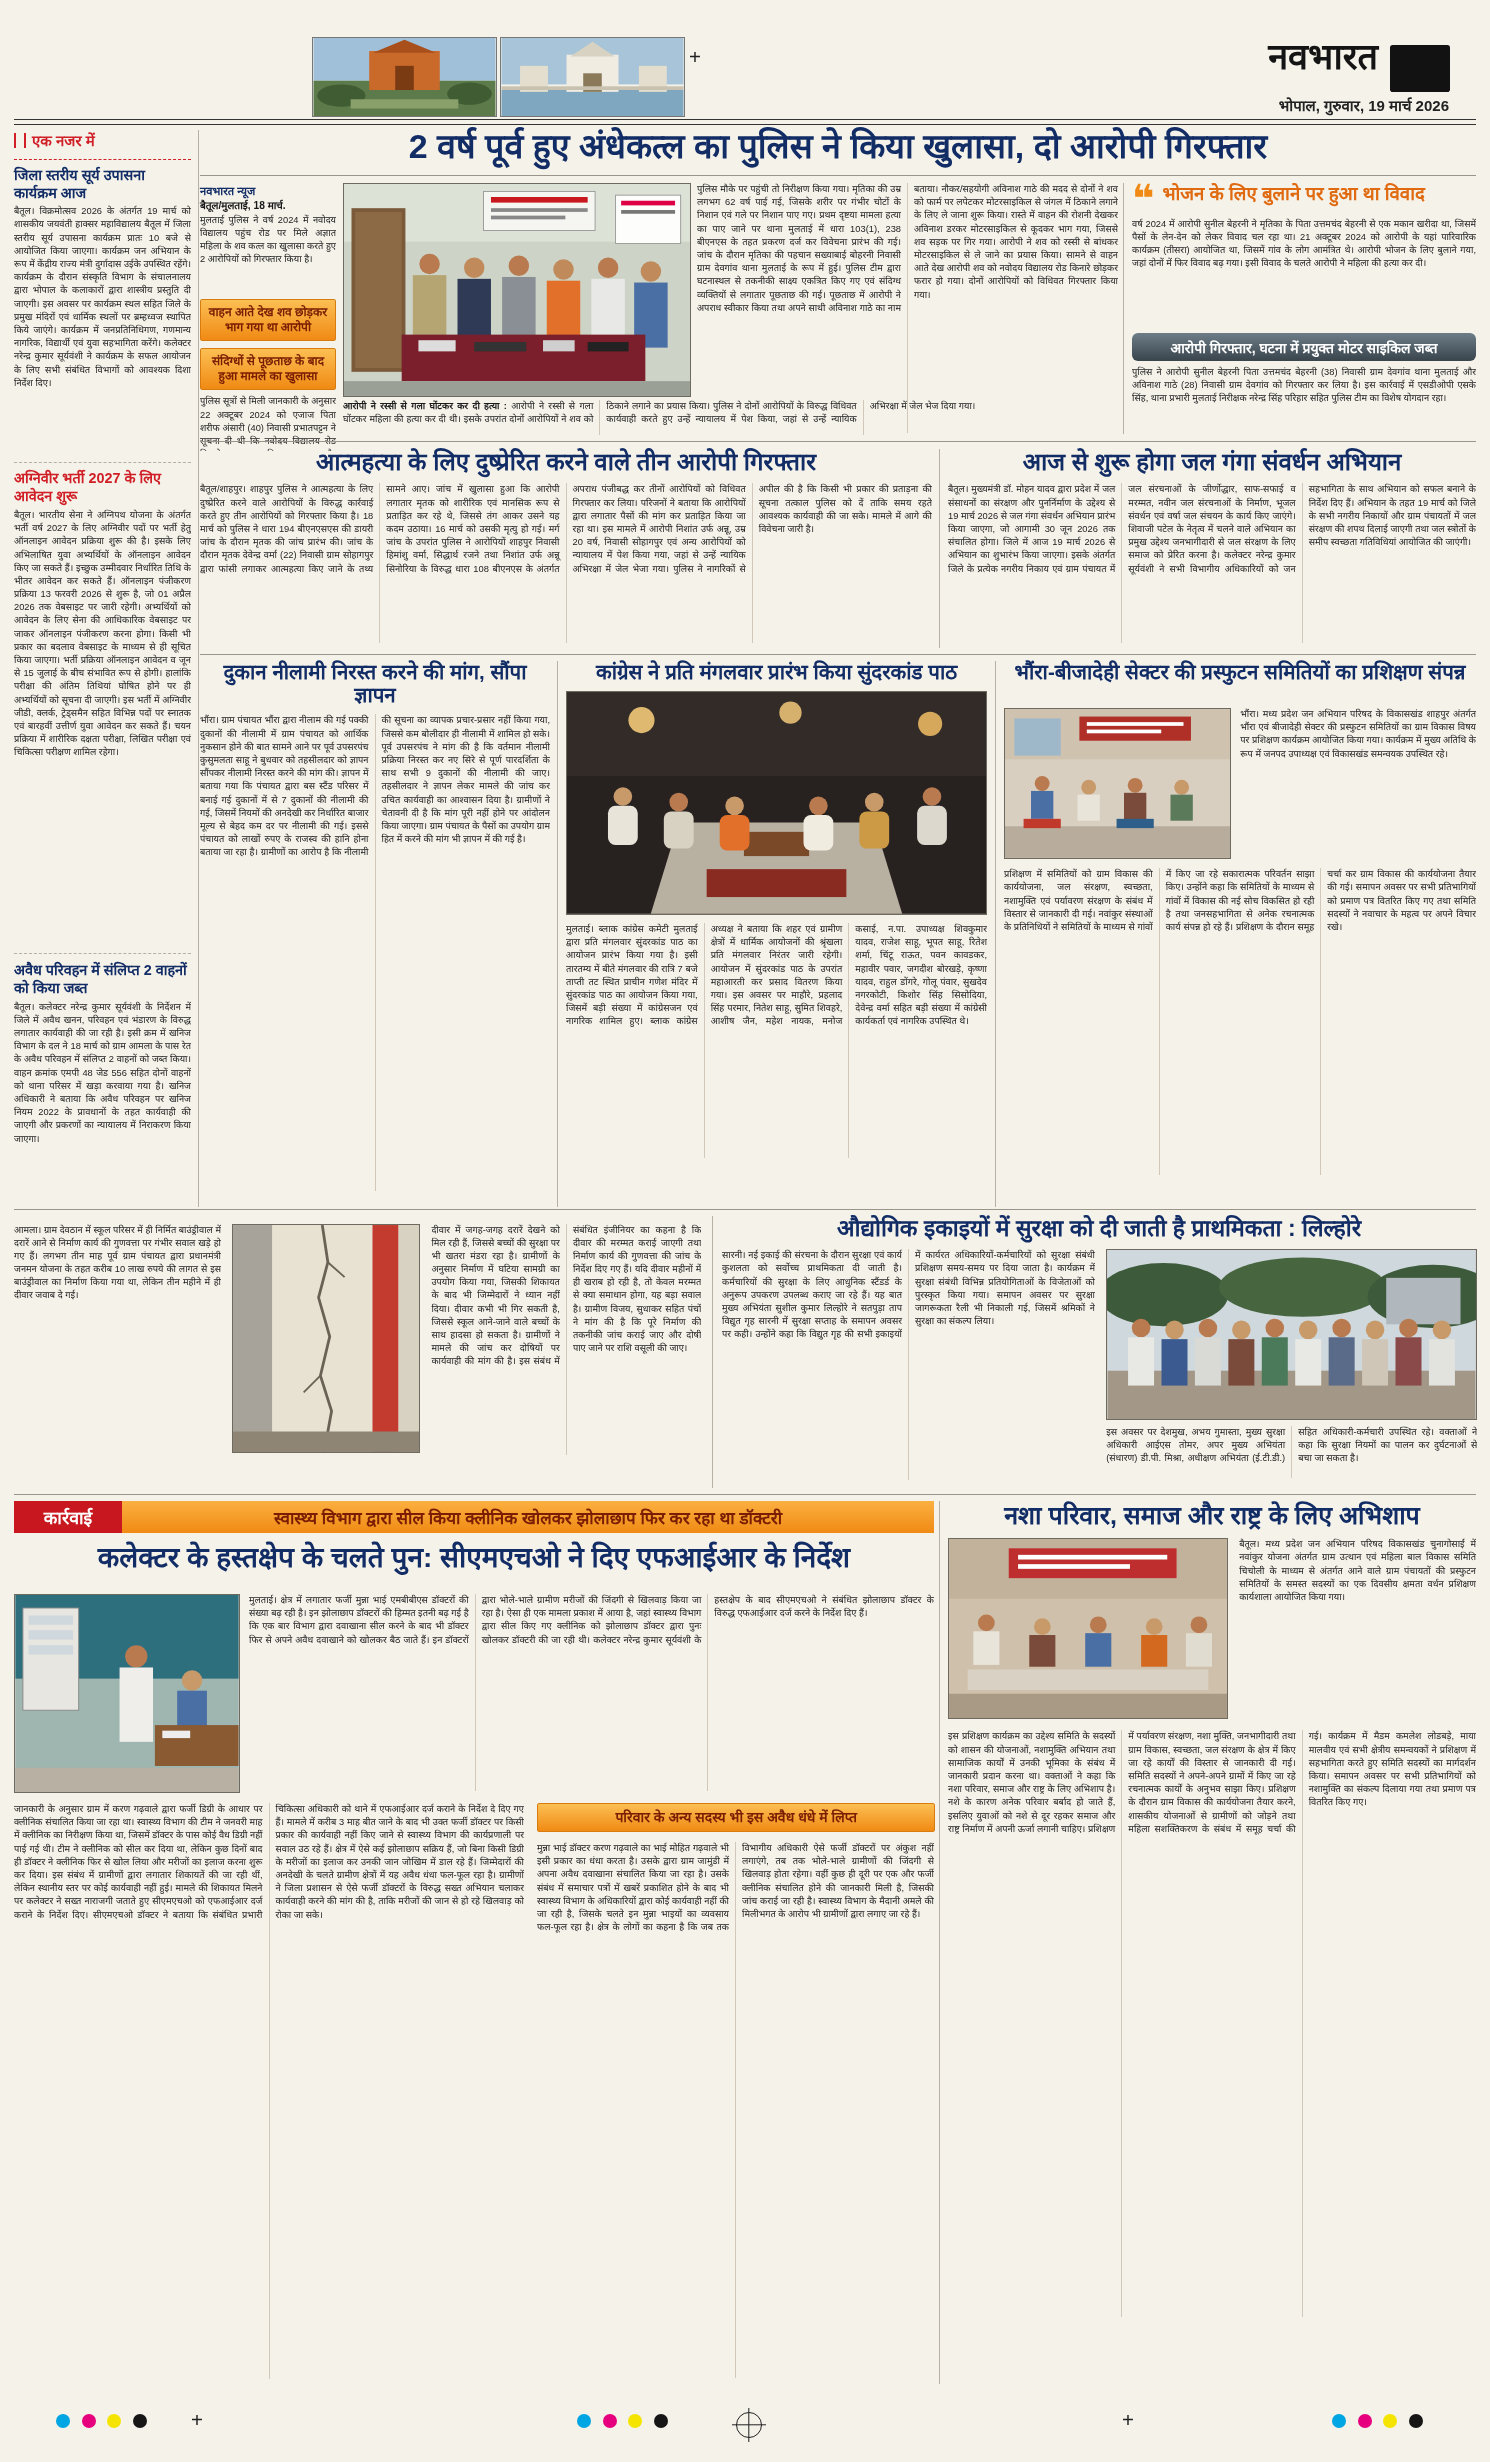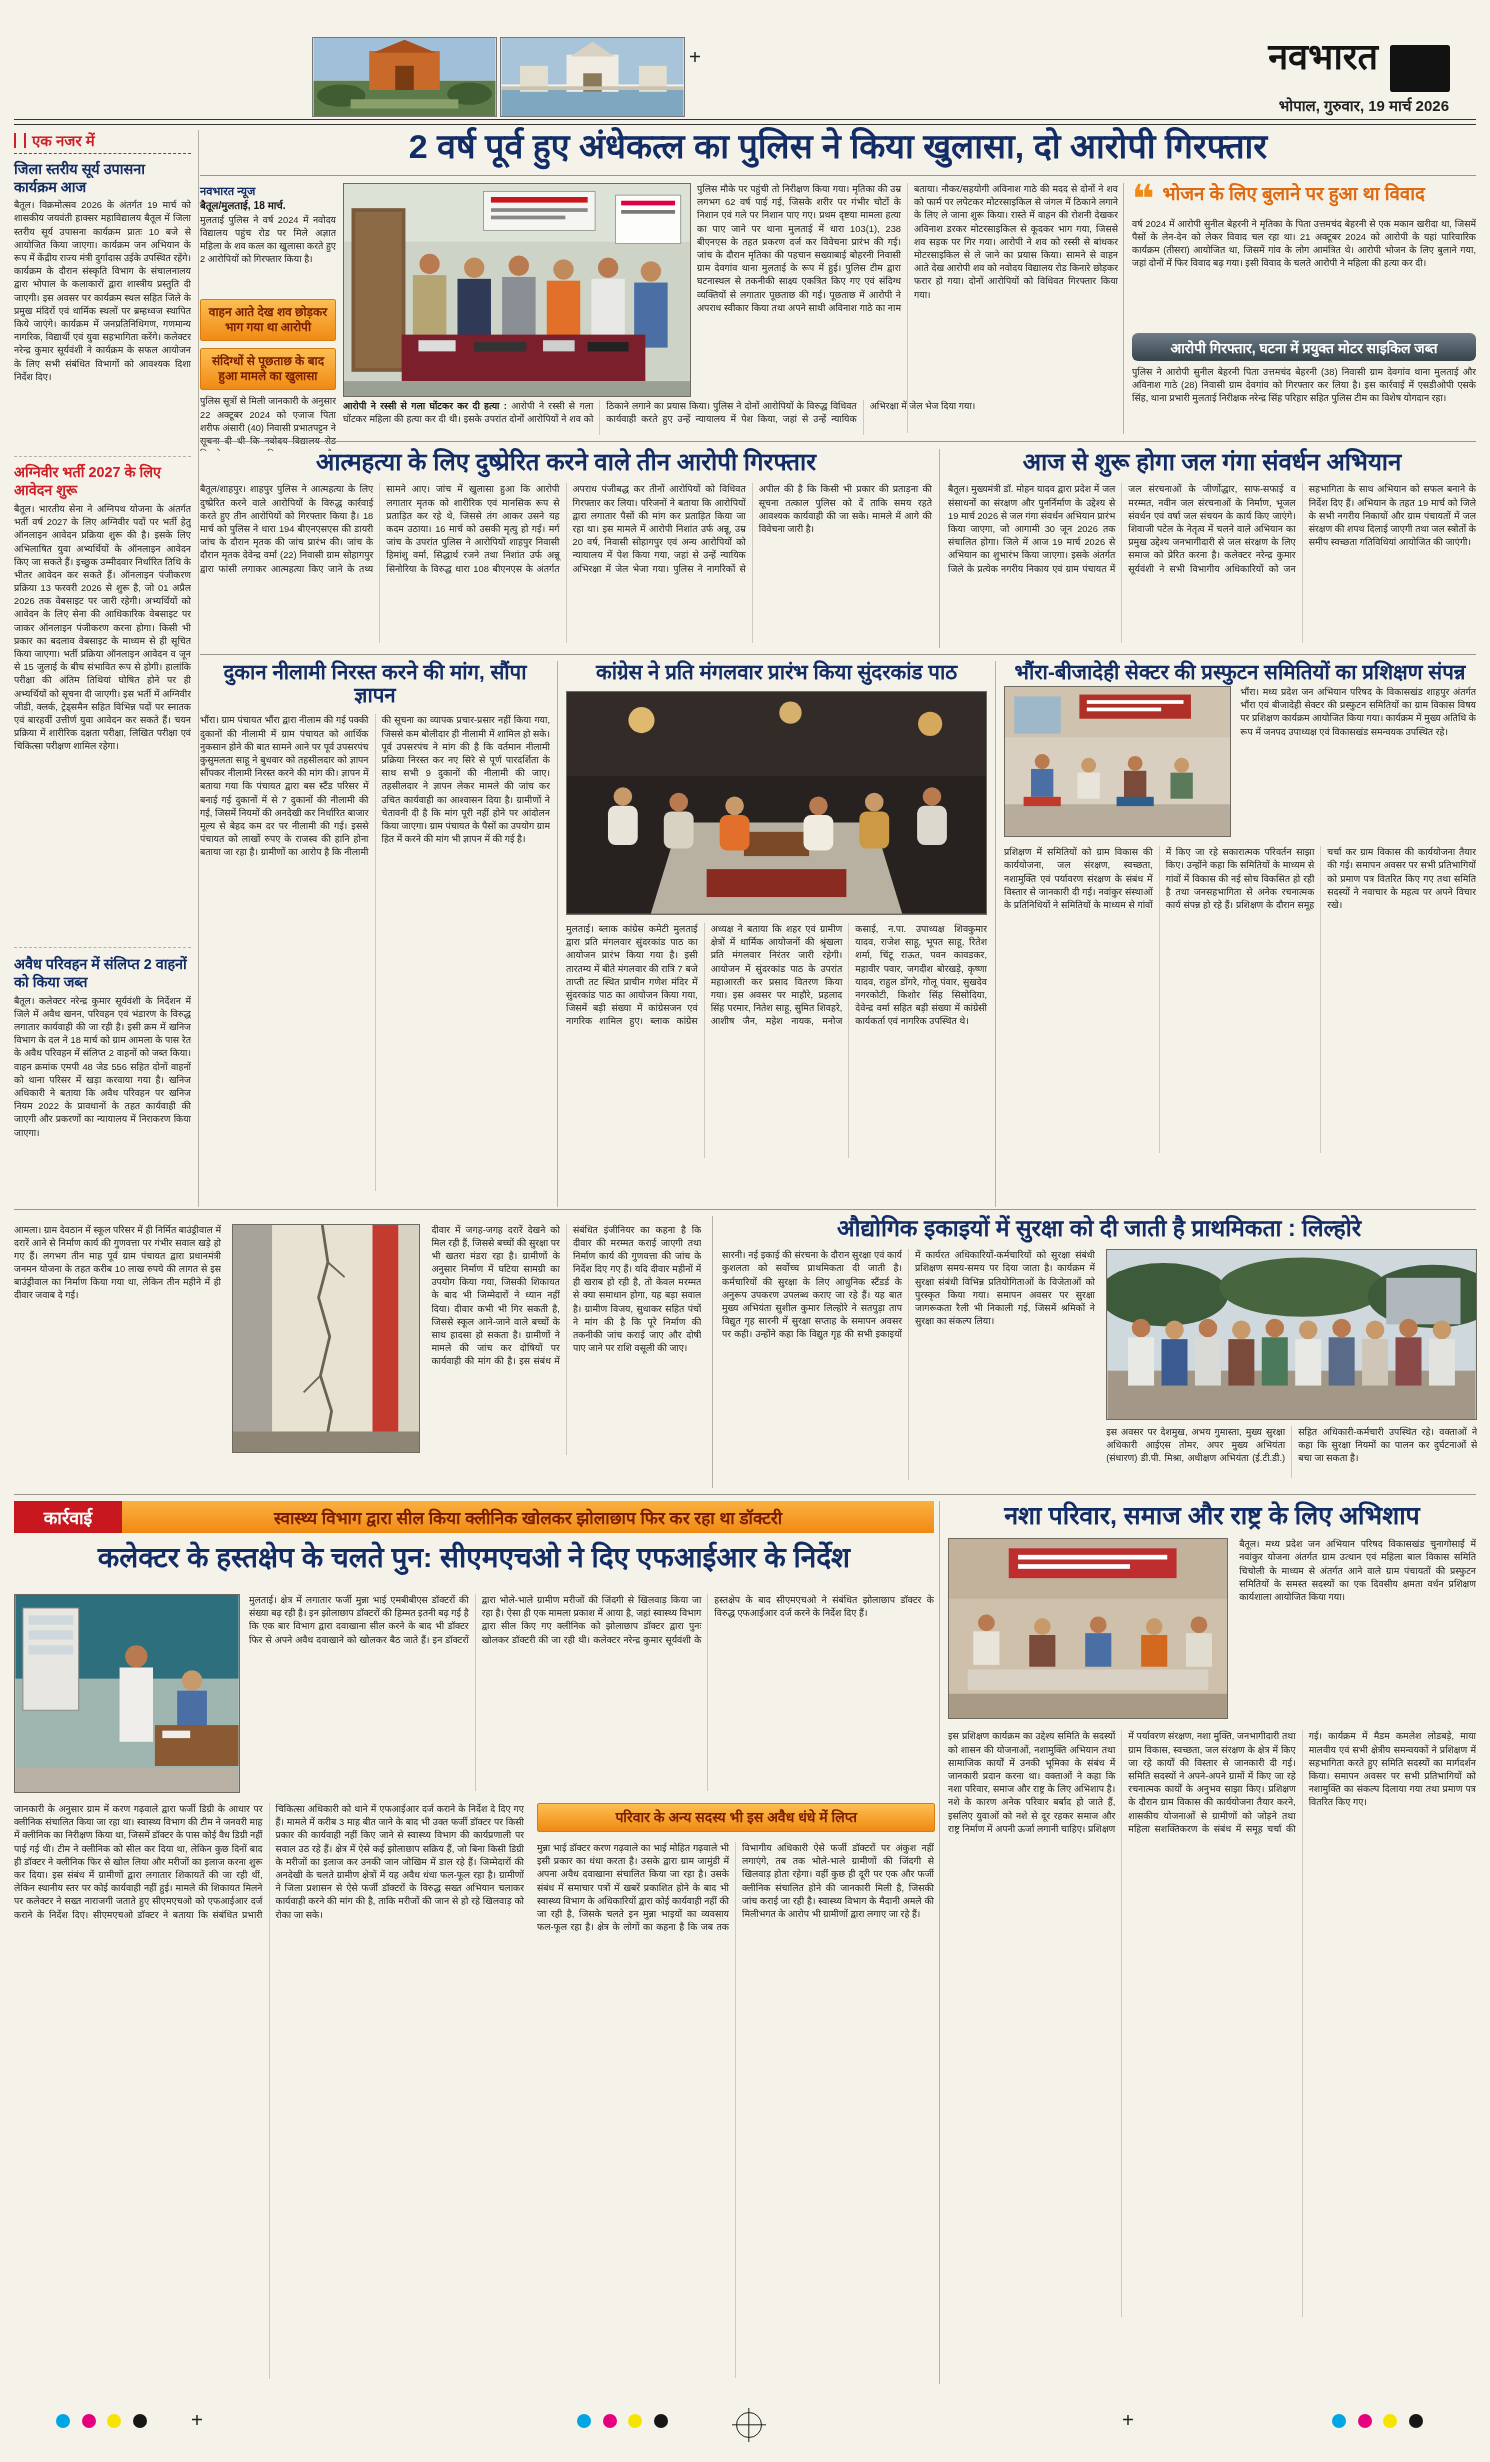--- a/index.html
+++ b/index.html
@@ -32,21 +32,21 @@
   .obox{background:linear-gradient(180deg,#fcbf53,#f08a14);border:0.9px solid #d87c10;color:#7a1d04;font-weight:800;
         text-align:center;padding:4.7px 3.7px;font-size:12px;line-height:1.25;border-radius:1.9px;}
   .dark-band{background:linear-gradient(180deg,#6d7d88,#39444c);color:#fff;font-weight:800;font-size:14px;
              display:flex;align-items:center;justify-content:center;border-radius:6px;}
   .tag-red{background:#c8171e;color:#fff;font-weight:800;font-size:17.7px;display:flex;align-items:center;justify-content:center;}
   .strip-orange{background:linear-gradient(180deg,#fbb040,#f08a14);color:#7a1d04;font-weight:800;font-size:17px;
                 display:flex;align-items:center;justify-content:center;}
   .vrule{border-left:0.9px solid #b7b0a4;width:0;}
   .hrule{border-top:0.9px solid #9a958b;height:0;}
   .sidebar{left:14px;top:130px;width:177px;height:1077px;border-right:0.9px solid #b7b0a4;padding-right:6.5px;box-sizing:content-box;}
-  .side-label{display:flex;align-items:center;gap:5.6px;border-bottom:0.9px dashed #d01f26;padding-bottom:3px;}
+  .side-label{display:flex;align-items:center;gap:5.6px;border-bottom:0.9px dashed #d01f26;padding-bottom:9px;}
   .side-label .bars{width:8.4px;height:15px;border-left:2.8px solid #d01f26;border-right:2.8px solid #d01f26;}
   .side-label span{color:#d01f26;font-weight:800;font-size:15px;}
   .side-sep{border-top:0.9px dashed #b7b0a4;margin:6.5px 0;}
   .photo{border:0.9px solid #6f6a60;overflow:hidden;background:#ccc;}
   .quote-glyph{color:#f08a14;font-size:39px;line-height:.8;font-weight:800;}
   .quote-head{color:#e06a10;font-weight:800;font-size:18.6px;line-height:1.2;}
   .dot{width:14px;height:14px;border-radius:50%;display:inline-block;margin-right:7.5px;}
   .reg-target{width:24px;height:24px;border:1.9px solid #222;border-radius:50%;position:relative;}
   .reg-target:before,.reg-target:after{content:"";position:absolute;background:#222;}
   .reg-target:before{left:50%;top:-4.7px;width:1.4px;height:34px;transform:translateX(-50%);}
@@ -217,21 +217,21 @@
     </div>
     <div class="btxt cols3" style="height:235px;margin-top:7.5px;">
       <span>मुलताई। ब्लाक कांग्रेस कमेटी मुलताई द्वारा प्रति मंगलवार सुंदरकांड पाठ का आयोजन प्रारंभ किया गया है। इसी तारतम्य में बीते मंगलवार की रात्रि 7 बजे ताप्ती तट स्थित प्राचीन गणेश मंदिर में सुंदरकांड पाठ का आयोजन किया गया, जिसमें बड़ी संख्या में कांग्रेसजन एवं नागरिक शामिल हुए। ब्लाक कांग्रेस अध्यक्ष ने बताया कि शहर एवं ग्रामीण क्षेत्रों में धार्मिक आयोजनों की श्रृंखला प्रति मंगलवार निरंतर जारी रहेगी। आयोजन में सुंदरकांड पाठ के उपरांत महाआरती कर प्रसाद वितरण किया गया।</span>
       <span>इस अवसर पर माहौरे, प्रहलाद सिंह परमार, नितेश साहू, सुमित शिवहरे, आशीष जैन, महेश नायक, मनोज कसाई, न.पा. उपाध्यक्ष शिवकुमार यादव, राजेश साहू, भूपत साहू, रितेश शर्मा, चिंटू राऊत, पवन कावडकर, महावीर पवार, जगदीश बोरखड़े, कृष्णा यादव, राहुल डोंगरे, गोलू पंवार, सुखदेव नगरकोटी, किशोर सिंह सिसोदिया, देवेन्द्र वर्मा सहित बड़ी संख्या में कांग्रेसी कार्यकर्ता एवं नागरिक उपस्थित थे।</span>
     </div>
   </div>
   <div class="abs vrule" style="left:995px;top:661px;height:546px;"></div>
 
   <div class="abs" style="left:1004px;top:661px;width:472px;">
     <div class="hl" style="font-size:20.5px;">भौंरा-बीजादेही सेक्टर की प्रस्फुटन समितियों का प्रशिक्षण संपन्न</div>
-    <div style="display:flex;gap:9.3px;margin-top:2px;">
+    <div style="display:flex;gap:9.3px;margin-top:24px;">
       <div class="photo" style="width:225px;height:149px;flex:none;">
         <svg width="225" height="149" viewBox="0 0 242 160">
           <rect width="242" height="160" fill="#d9cfc0"></rect>
           <rect width="242" height="54" fill="#cfc3b0"></rect>
           <rect x="10" y="10" width="50" height="40" fill="#9fb8c9"></rect>
           <rect x="80" y="8" width="120" height="26" fill="#b03028"></rect>
           <rect x="88" y="14" width="104" height="4" fill="#fff"></rect>
           <rect x="88" y="22" width="80" height="4" fill="#fff"></rect>
           <circle cx="40" cy="80" r="8" fill="#b97a50"></circle>
             <rect x="28" y="88" width="24" height="30" fill="#4a6fa5"></rect>

